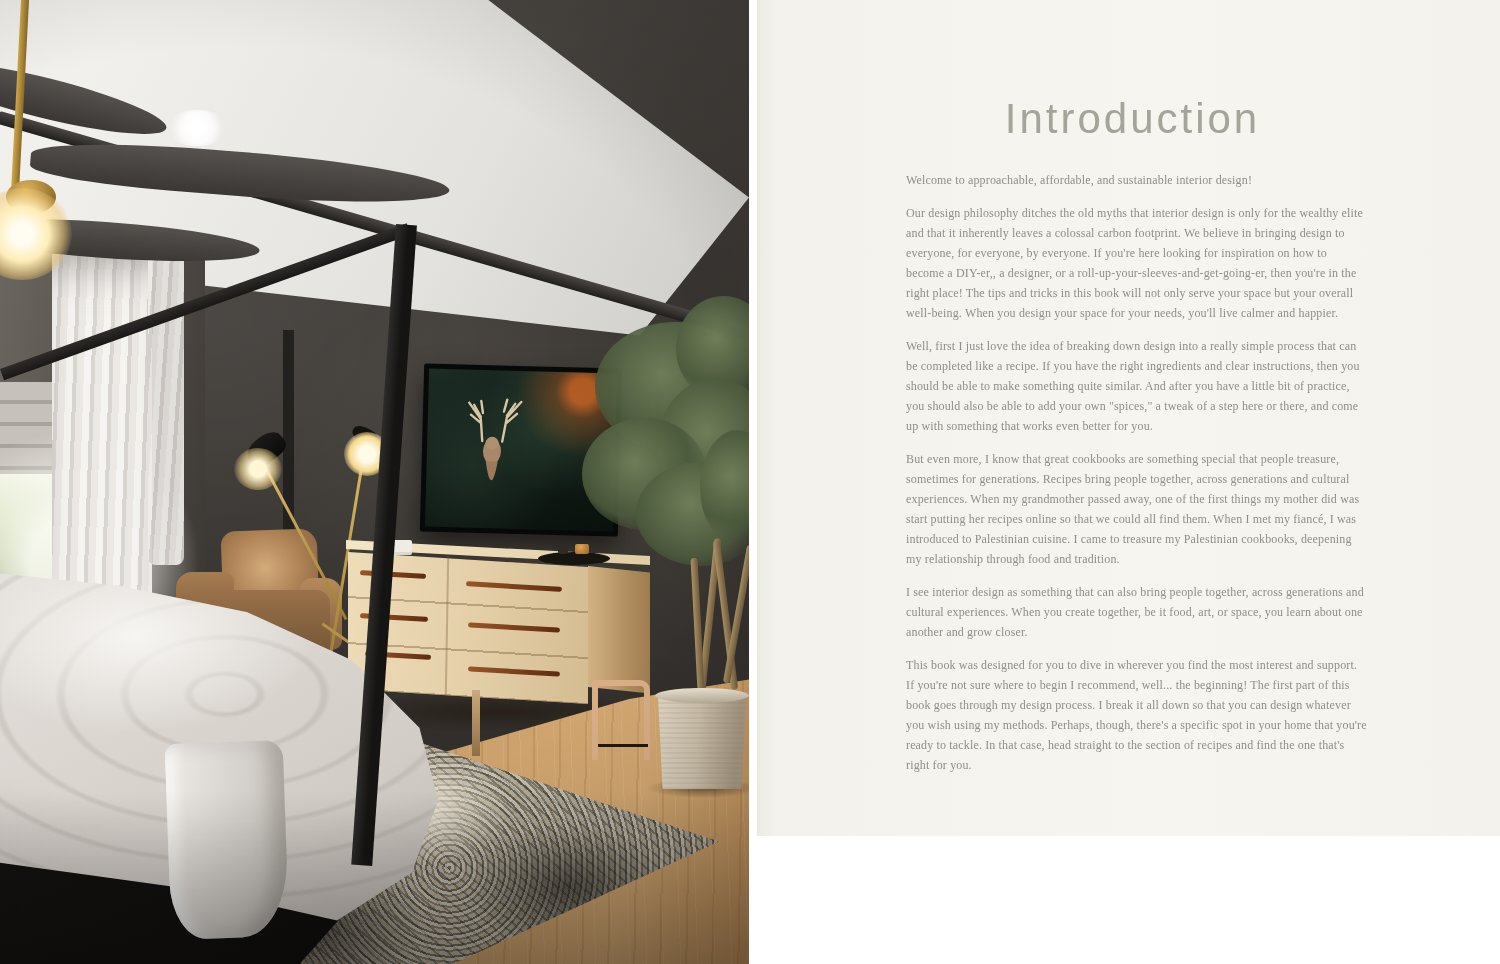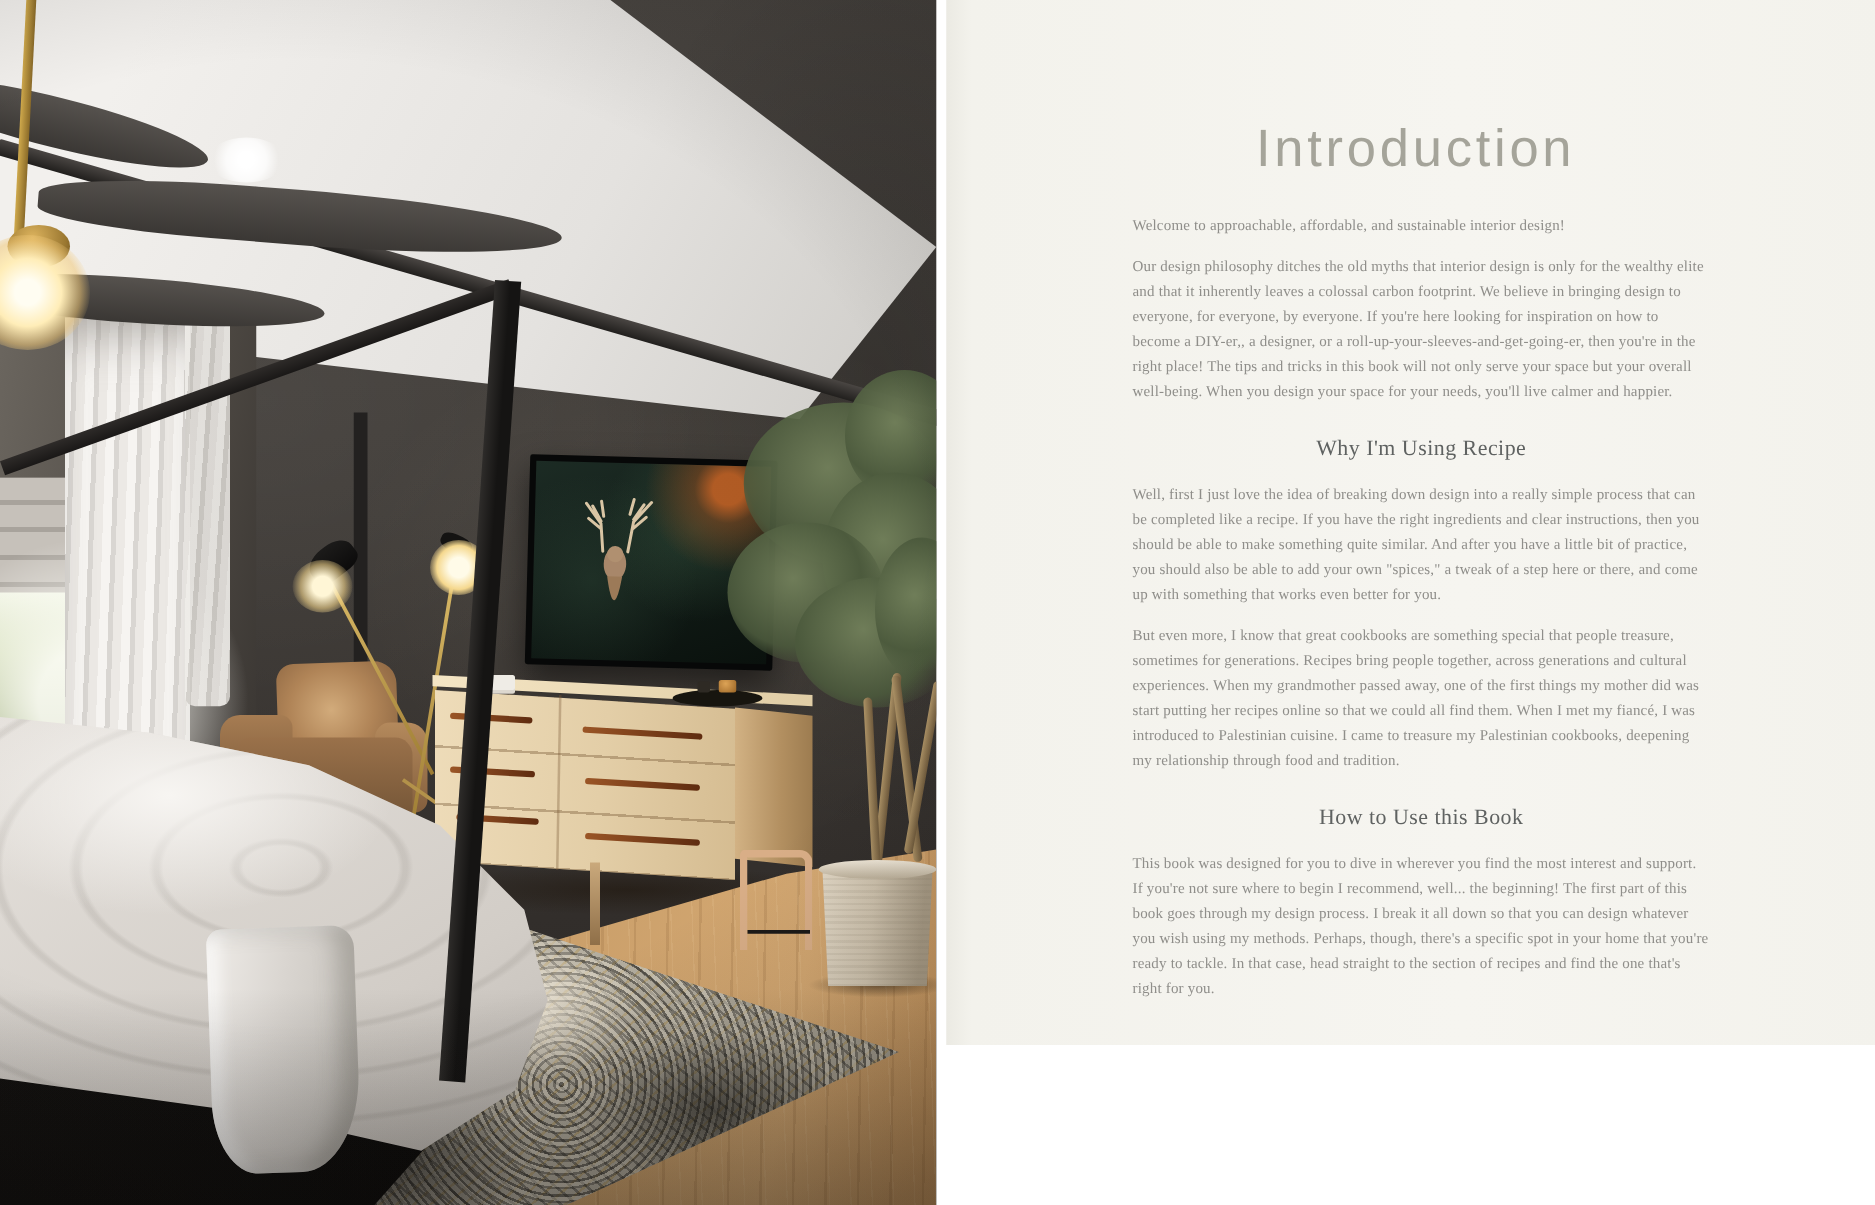--- a/index.html
+++ b/index.html
@@ -291,21 +291,20 @@
     <div class="post-main"></div>
 
     <div class="vignette"></div>
   </div>
 
   <div class="page">
     <div class="page-title">Introduction</div>
     <div class="page-body">
       <p>Welcome to approachable, affordable, and sustainable interior design!</p>
       <p>Our design philosophy ditches the old myths that interior design is only for the wealthy elite and that it inherently leaves a colossal carbon footprint. We believe in bringing design to everyone, for everyone, by everyone. If you're here looking for inspiration on how to become a DIY-er,, a designer, or a roll-up-your-sleeves-and-get-going-er, then you're in the right place! The tips and tricks in this book will not only serve your space but your overall well-being. When you design your space for your needs, you'll live calmer and happier.</p>
-      <h2>Why I'm Using Recipe</h2>
       <p>Well, first I just love the idea of breaking down design into a really simple process that can be completed like a recipe. If you have the right ingredients and clear instructions, then you should be able to make something quite similar. And after you have a little bit of practice, you should also be able to add your own "spices," a tweak of a step here or there, and come up with something that works even better for you.</p>
       <p>But even more, I know that great cookbooks are something special that people treasure, sometimes for generations. Recipes bring people together, across generations and cultural experiences. When my grandmother passed away, one of the first things my mother did was start putting her recipes online so that we could all find them. When I met my fiancé, I was introduced to Palestinian cuisine. I came to treasure my Palestinian cookbooks, deepening my relationship through food and tradition.</p>
-      <h2>How to Use this Book</h2>
+      <p>I see interior design as something that can also bring people together, across generations and cultural experiences. When you create together, be it food, art, or space, you learn about one another and grow closer.</p>
       <p>This book was designed for you to dive in wherever you find the most interest and support. If you're not sure where to begin I recommend, well... the beginning! The first part of this book goes through my design process. I break it all down so that you can design whatever you wish using my methods. Perhaps, though, there's a specific spot in your home that you're ready to tackle. In that case, head straight to the section of recipes and find the one that's right for you.</p>
     </div>
   </div>
 
 </div>
 
 </body></html>

